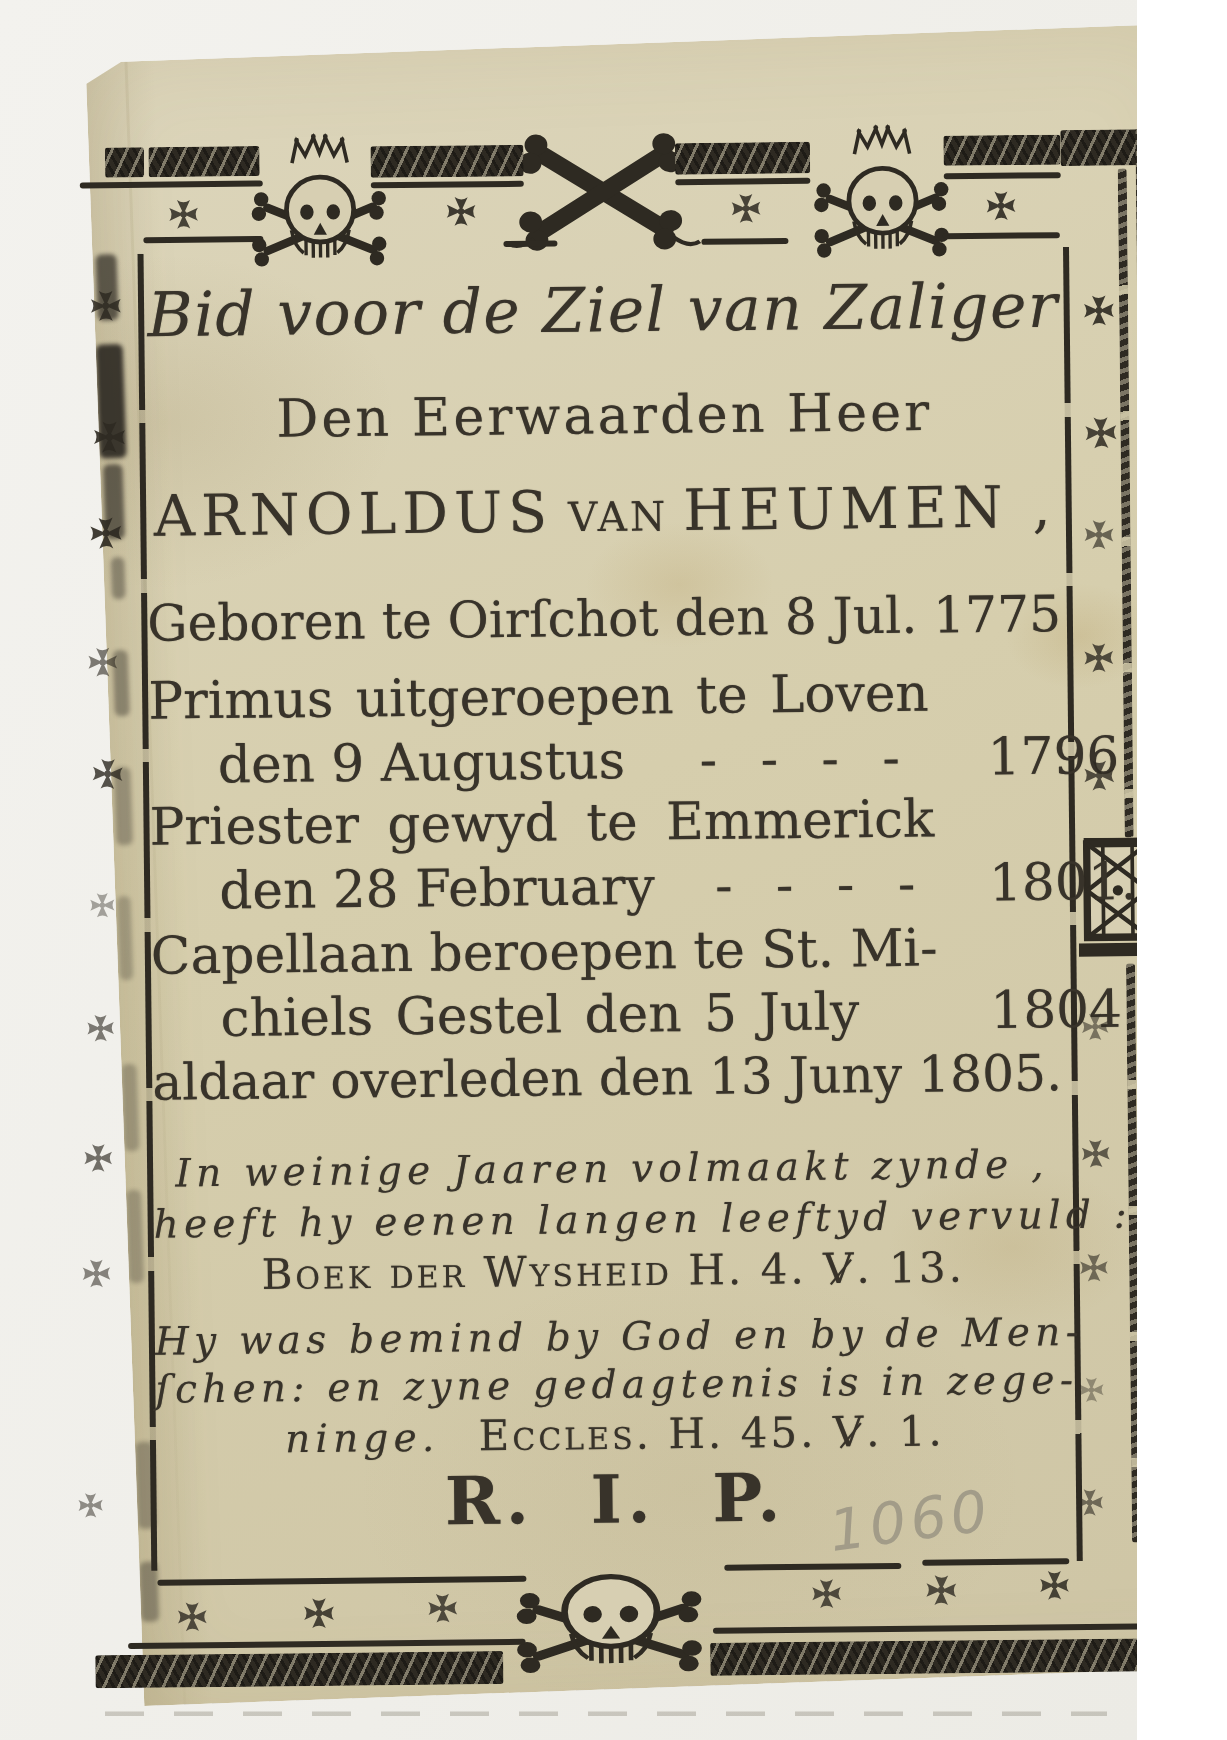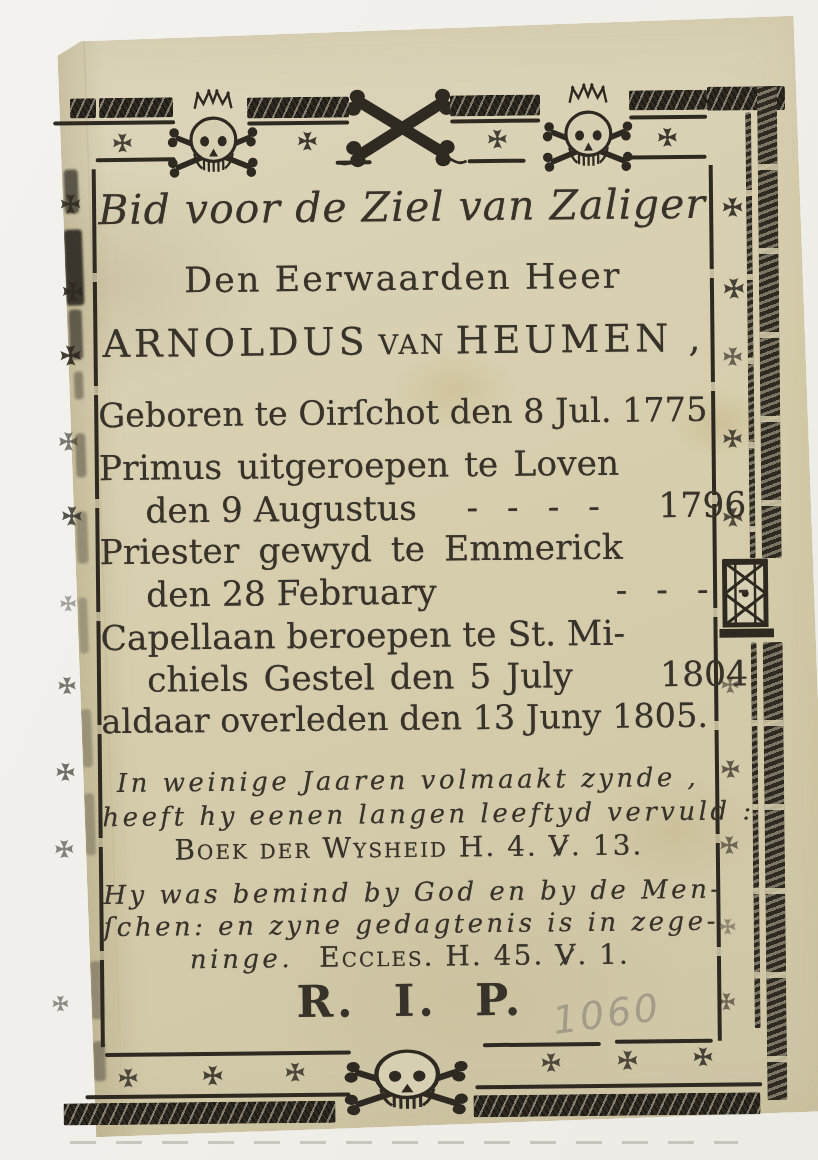--- a/index.html
+++ b/index.html
@@ -1,17 +1,17 @@
 <!DOCTYPE html>
 <html style="--paper: #d7cfb2; --ink: #2e2a22; --text_ink: #38332a; --pencil: #9b9584; --scan_background: #f1f0ec;"><head>
 <meta charset="utf-8">
 <style>
   html,body{margin:0;padding:0;}
   body{width:818px;height:1160px;font-family:"DejaVu Serif",serif;}
-  .scan{position:relative;width:818px;height:1160px;overflow:hidden;
+  .scan{position:relative;width:758px;height:1160px;overflow:hidden;
         background:linear-gradient(115deg,#f3f2ee 0%,#efeee9 60%,#ecebe5 100%);}
   .paper{position:absolute;left:57px;top:42px;width:737px;height:1096px;
          transform-origin:0 0;transform:rotate(-2.05deg);
          background:
            radial-gradient(90px 60px at 52% 33%,rgba(166,133,63,.16),transparent 70%),
            radial-gradient(70px 50px at 88% 37%,rgba(166,133,63,.18),transparent 70%),
            radial-gradient(120px 80px at 80% 74%,rgba(160,128,60,.12),transparent 70%),
            radial-gradient(220px 160px at 6% 22%,rgba(125,105,58,.13),transparent 70%),
            radial-gradient(300px 200px at 50% 88%,rgba(140,120,70,.08),transparent 75%),
            linear-gradient(90deg,rgba(130,115,75,.16),rgba(130,115,75,0) 46px),
@@ -186,20 +186,21 @@
       <span class="bt">den 9 Augustus</span>
       <span class="bd">- - - -</span>
       <span class="by">1796.</span>
     </div>
 
     <div class="line bio ws8" style="top:530px">Priester gewyd te Emmerick</div>
 
     <div class="line bio row ind" style="top:573px">
       <span class="bt">den 28 February</span>
       <span class="bd">- - - -</span>
+      <span class="by">1801.</span>
     </div>
 
     <div class="line bio" style="top:616px">Capellaan beroepen te St. Mi-</div>
 
     <div class="line bio row ind ws4" style="top:658px">
       <span class="bt">chiels Gestel den 5 July</span>
       <span class="by">1804.</span>
     </div>
 
     <div class="line bio" style="top:700px;font-size:33.5px">aldaar overleden den 13 Juny 1805.</div>

